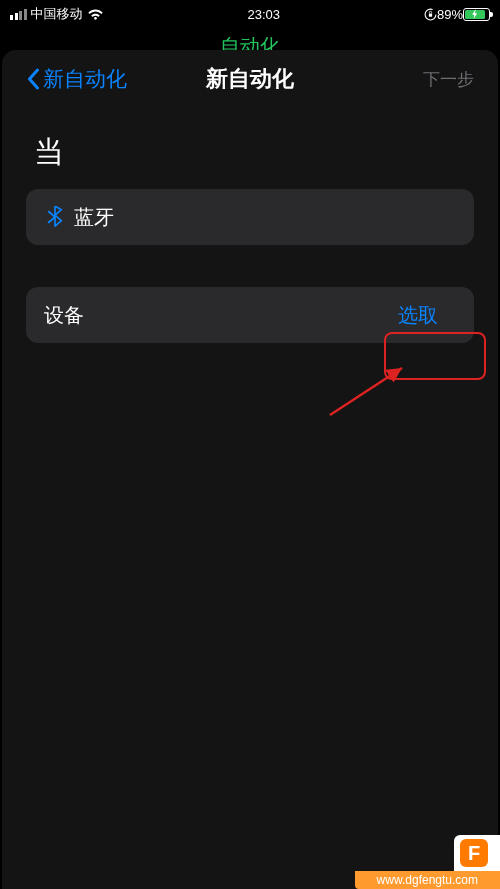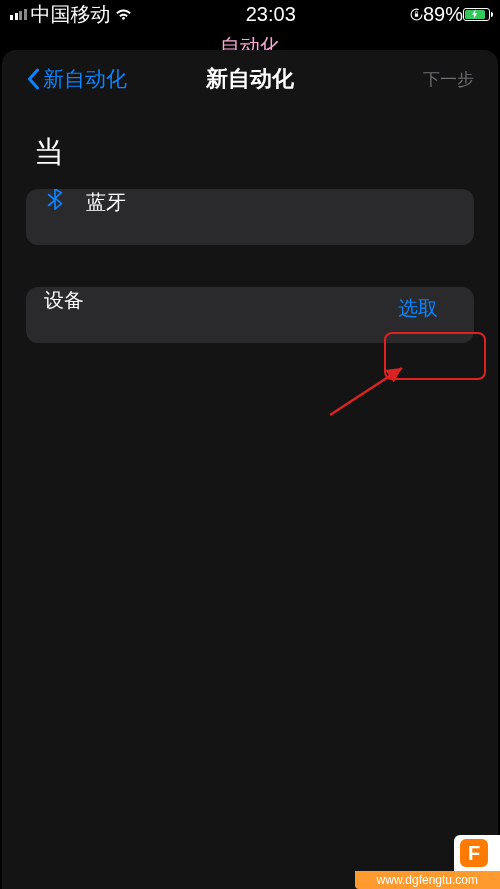--- a/index.html
+++ b/index.html
@@ -6,21 +6,21 @@
     body {
       width:500px; height:889px;
       background:#000; color:#fff;
       font-family:-apple-system,"PingFang SC","Helvetica Neue",sans-serif;
       overflow:hidden; position:relative;
       -webkit-font-smoothing:antialiased;
     }
     
     .status-bar {
       height:28px; display:flex; align-items:center;
-      justify-content:space-between; padding:0 10px; font-size:20px;
+      justify-content:space-between; padding:0 10px; font-size:13px;
       font-weight:500;
     }
     .sb-left { display:flex; align-items:center; gap:4px; }
     .sb-right { display:flex; align-items:center; }
     .signal-bars { display:flex; align-items:flex-end; gap:1.5px; }
     .signal-bars span { width:3px; background:#888; display:block; }
     .signal-bars span.on { background:#fff; }
     .signal-bars span:nth-child(1){height:5px;}
     .signal-bars span:nth-child(2){height:7px;}
     .signal-bars span:nth-child(3){height:9px;}
@@ -35,21 +35,21 @@
       content:""; position:absolute; right:-4px; top:3.5px;
       width:2.5px; height:5px; background:#fff; border-radius:0 2px 2px 0;
     }
     .battery-fill { height:100%; width:89%; background:#34c759; border-radius:1.5px; position:relative;}
     .charge-bolt {
       position:absolute; left:50%; top:50%; transform:translate(-50%,-50%);
       width:8px; height:10px;
     }
     
     .under-title {
-      text-align:center; color:#f9a8d4; font-size:20px; font-weight:500;
+      text-align:center; color:#22c55e; font-size:20px; font-weight:500;
       padding-top:8px; height:20px; line-height:20px;
     }
     
     .sheet {
       position:absolute; top:50px; left:2px; right:2px; bottom:0;
       background:#141414; border-top-left-radius:14px;
       border-top-right-radius:14px; padding:0 24px;
     }
     .nav {
       height:58px; display:flex; align-items:center; justify-content:space-between;
@@ -58,21 +58,21 @@
     .chev { width:15px; height:22px; }
     .back-text { color:#0a84ff; font-size:21px; }
     .nav-title { color:#fff; font-size:22px; font-weight:600; position:absolute; left:0; right:0; text-align:center; pointer-events:none;}
     .nav-right { color:#6e6e73; font-size:17px; }
     .section-head {
       color:#fff; font-size:30px; font-weight:400;
       padding:24px 8px 16px;
     }
     .row {
       background:#2a2a2c; border-radius:12px; min-height:56px;
-      display:flex; align-items:flex-start; padding:0 18px; gap:20px;
+      display:flex; align-items:center; padding:0 18px; gap:8px;
       font-size:20px; margin-bottom:42px;
     }
     .row-label { flex:1; color:#fff; }
     .bt-ic { width:22px; height:22px; flex-shrink:0; }
     .select-btn {
       color:#0a84ff; font-size:20px; padding:8px 18px;
       background:transparent; border:none;
     }
     
     .anno-box {

